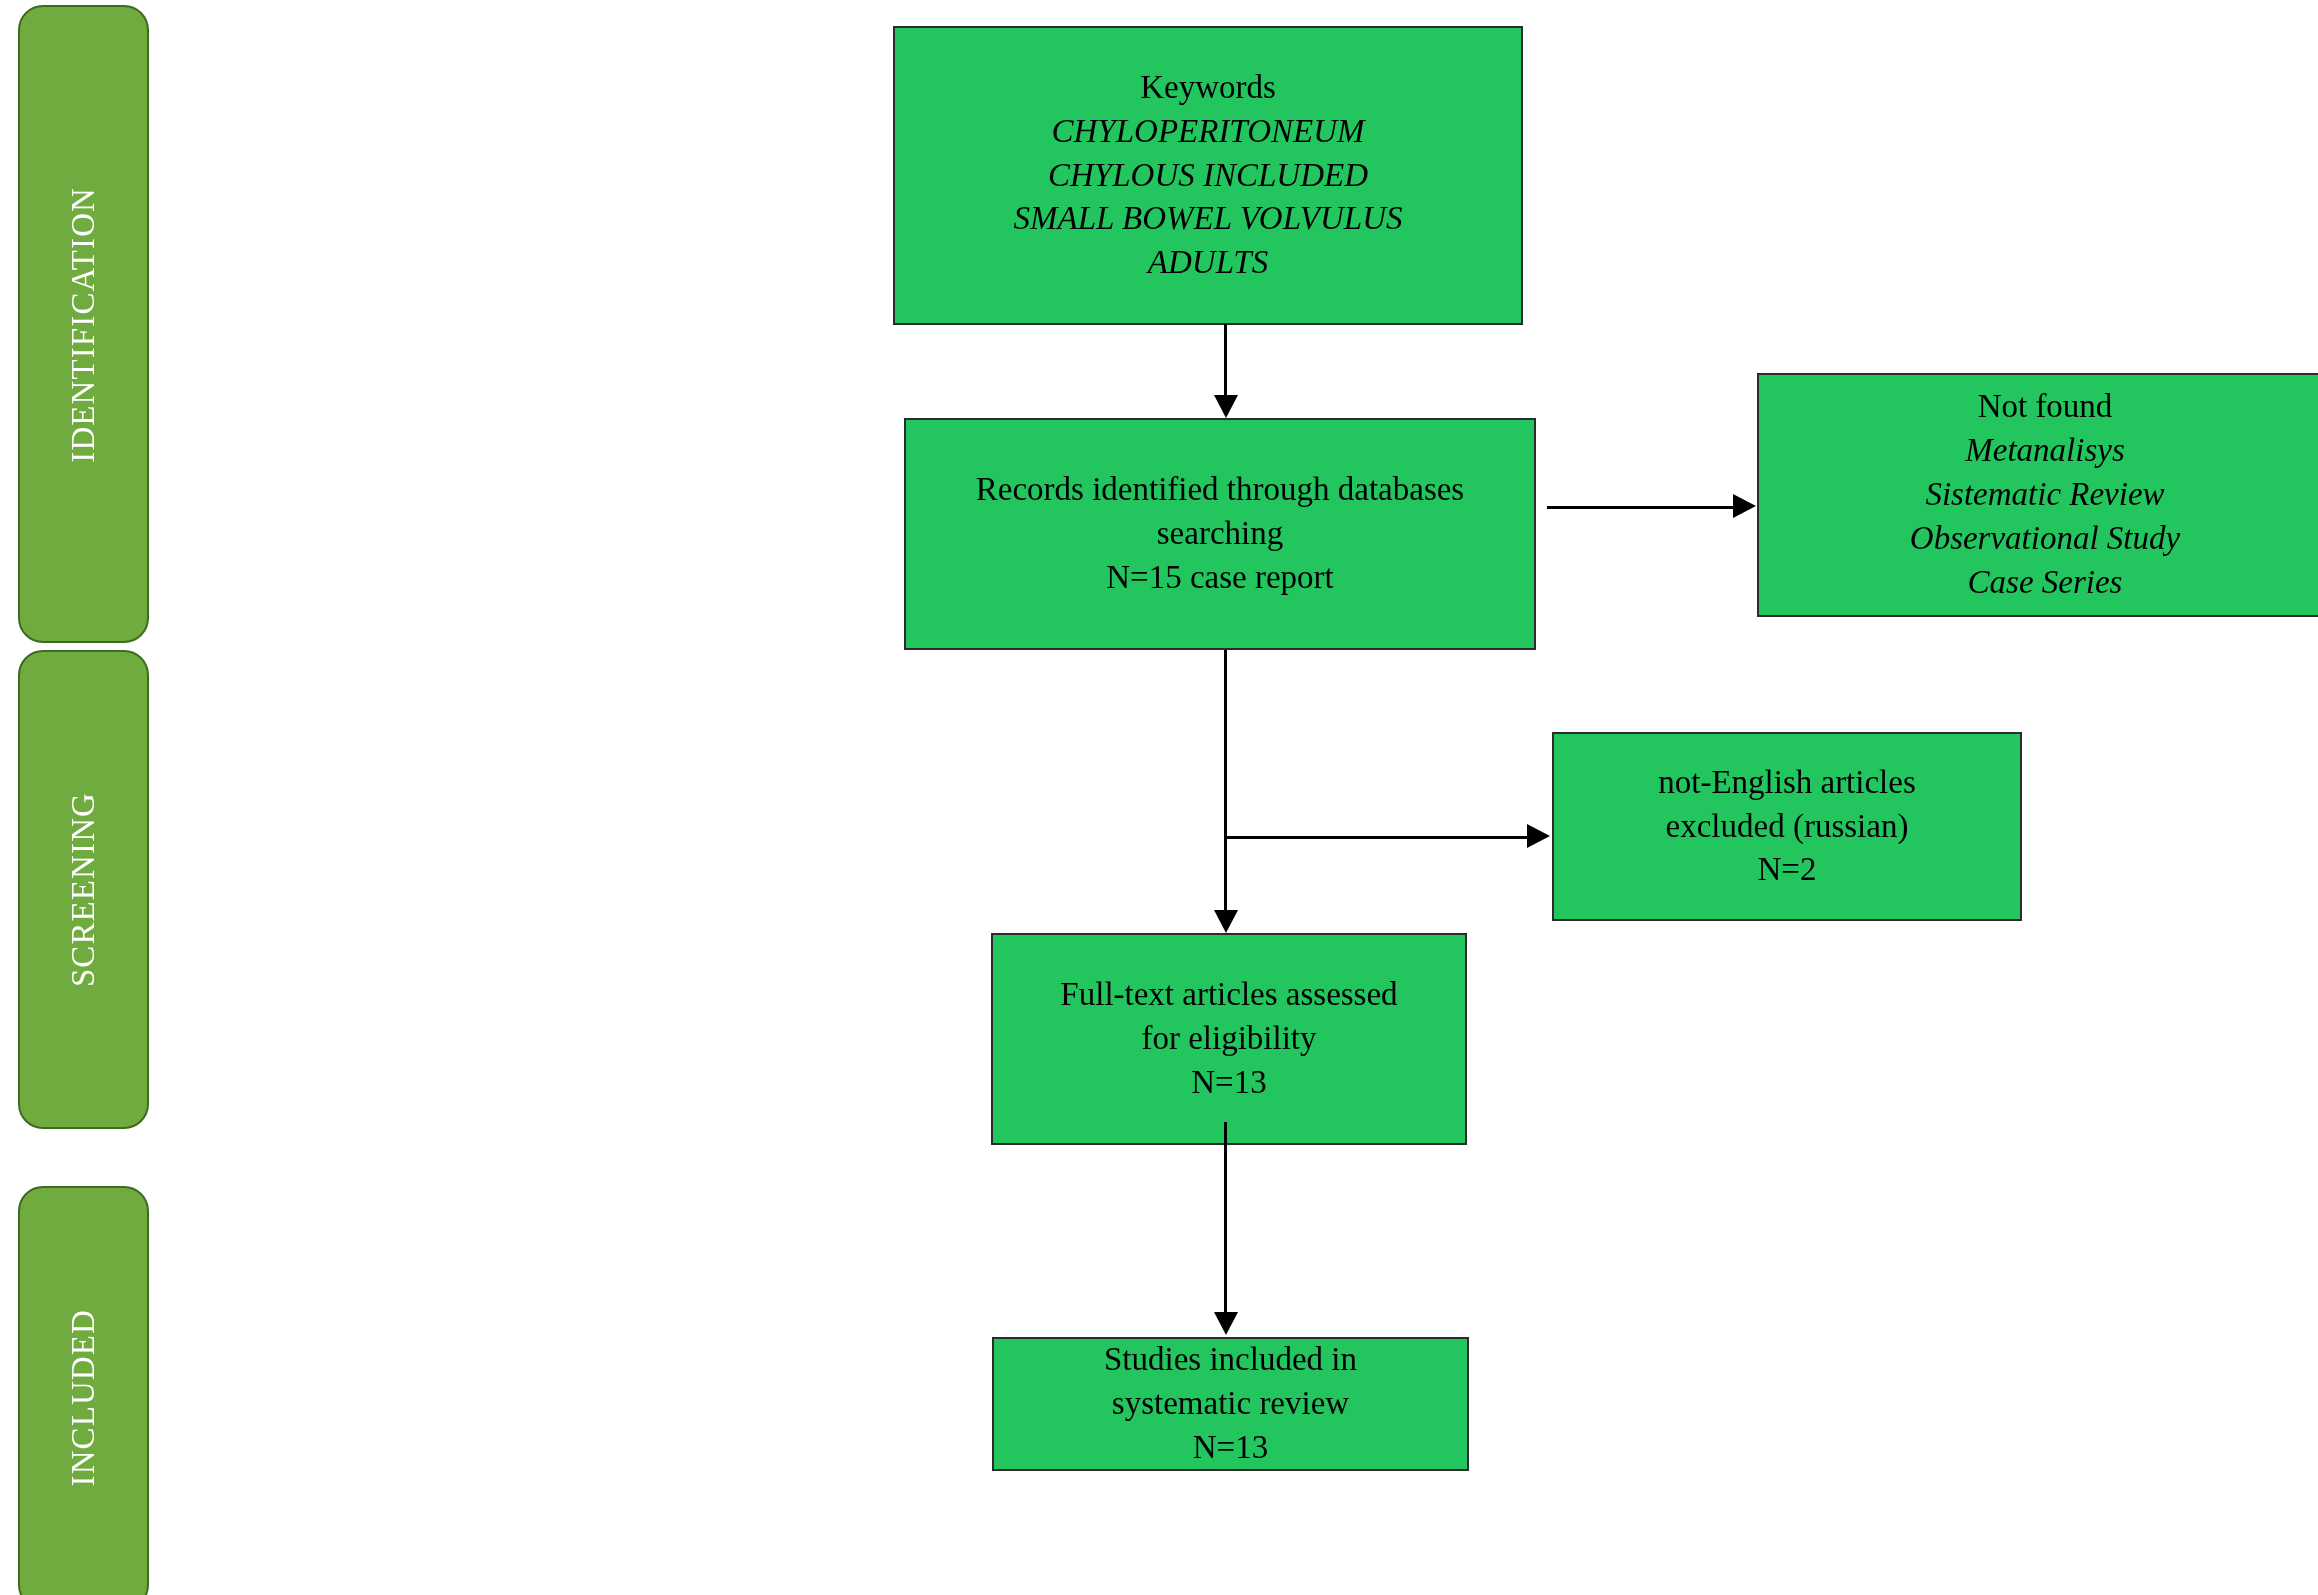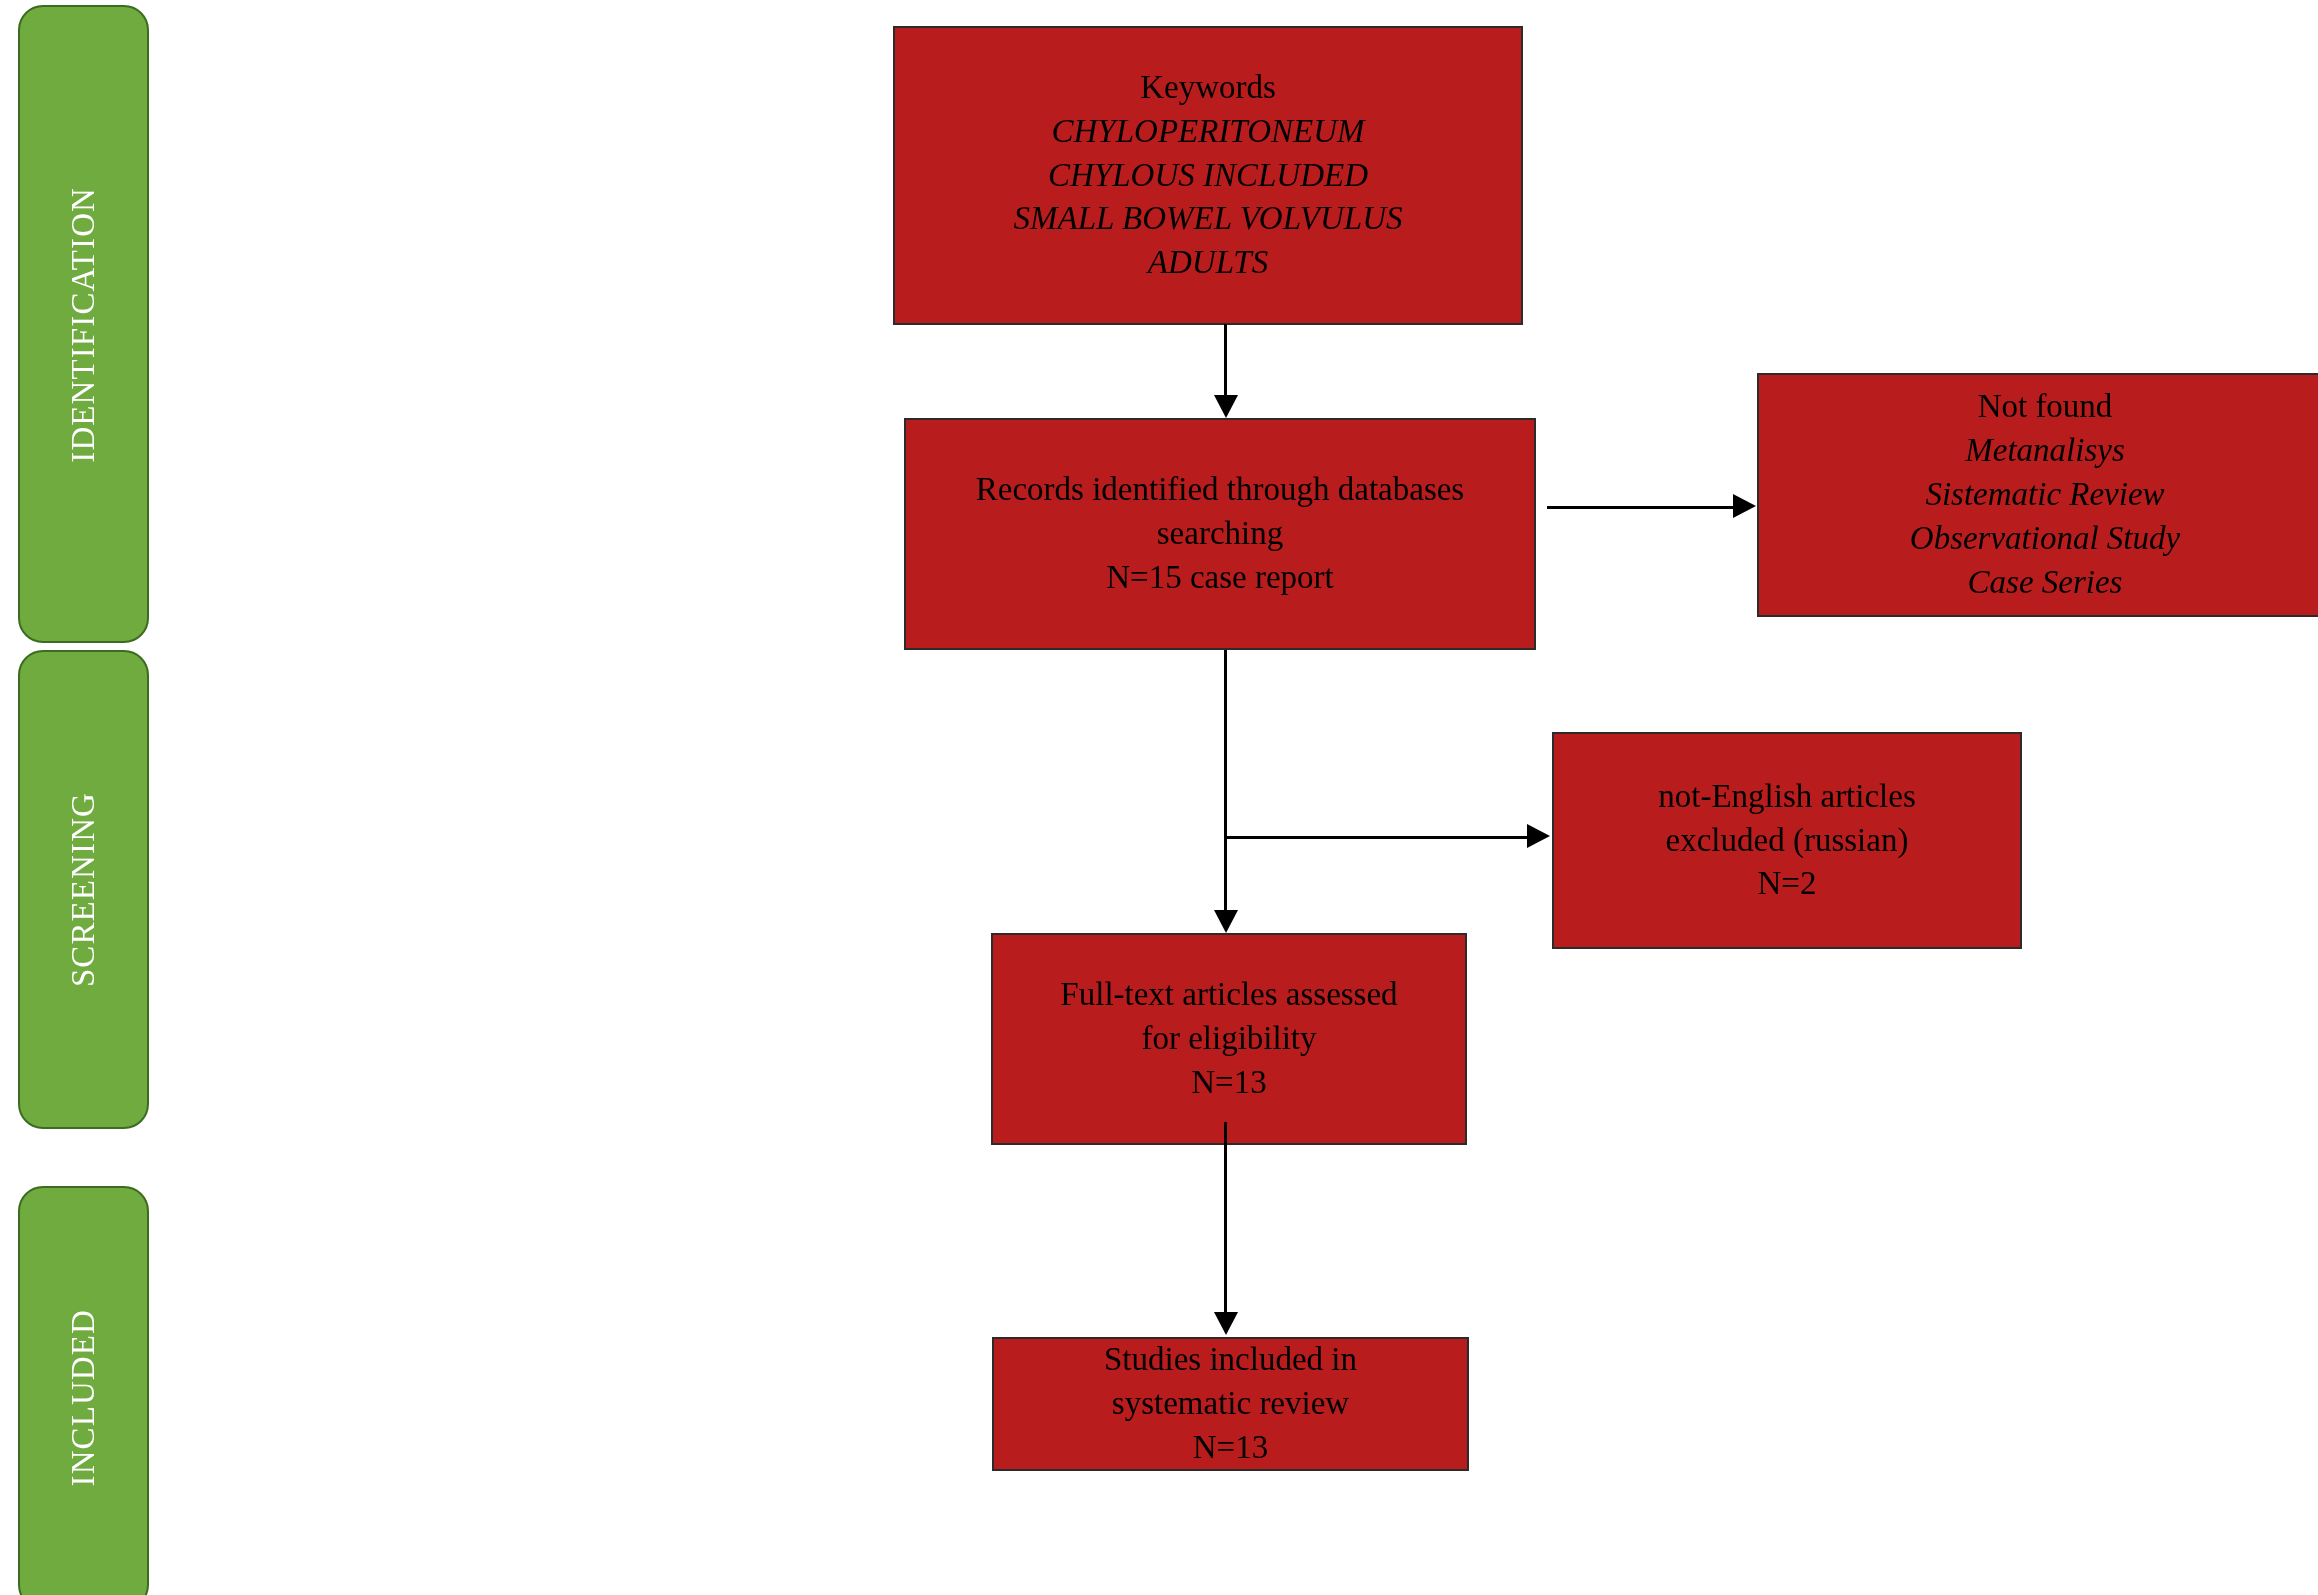--- a/index.html
+++ b/index.html
@@ -42,42 +42,42 @@
     font-family: "Liberation Serif", "DejaVu Serif", serif;
   }
   #bar-identification { top: 5.4px;   height: 638px; }
   #bar-screening      { top: 650px; height: 479px;  }
   #bar-included       { top: 1186px; height: 424px;  }
 
   
   .flow-box {
     position: absolute;
     box-sizing: border-box;
-    background: #b91c1c;
+    background: #22c55e;
     border: 2.7px solid #2b2b2b;
     display: flex;
     flex-direction: column;
     align-items: center;
     justify-content: center;
     text-align: center;
     padding: 5.4px 9.7px;
   }
   .flow-box .line {
     display: block;
     font-size: 33px;
     line-height: 1.33;
     white-space: nowrap;
     font-family: "Liberation Serif", "DejaVu Serif", serif;
   }
   .flow-box .line.italic { font-style: italic; }
 
   #box-keywords    { left: 893px; top: 26px;   width: 630px; height: 299px; }
   #box-records     { left: 904px; top: 418px;  width: 632px; height: 232px; justify-content: center; }
   #box-notfound    { left: 1757px; top: 373px;  width: 576px;  height: 244px; }
-  #box-notenglish  { left: 1552px; top: 732px; width: 470px;  height: 217px; }
+  #box-notenglish  { left: 1552px; top: 732px; width: 470px;  height: 189px; }
   #box-fulltext    { left: 991px; top: 933px; width: 476px;  height: 212px; }
   #box-studies     { left: 992px; top: 1337px; width: 477px;  height: 134px; }
 
   
   .conn-v {
     position: absolute;
     width: 2.7px;
     background: #000000;
   }
   .conn-h {

